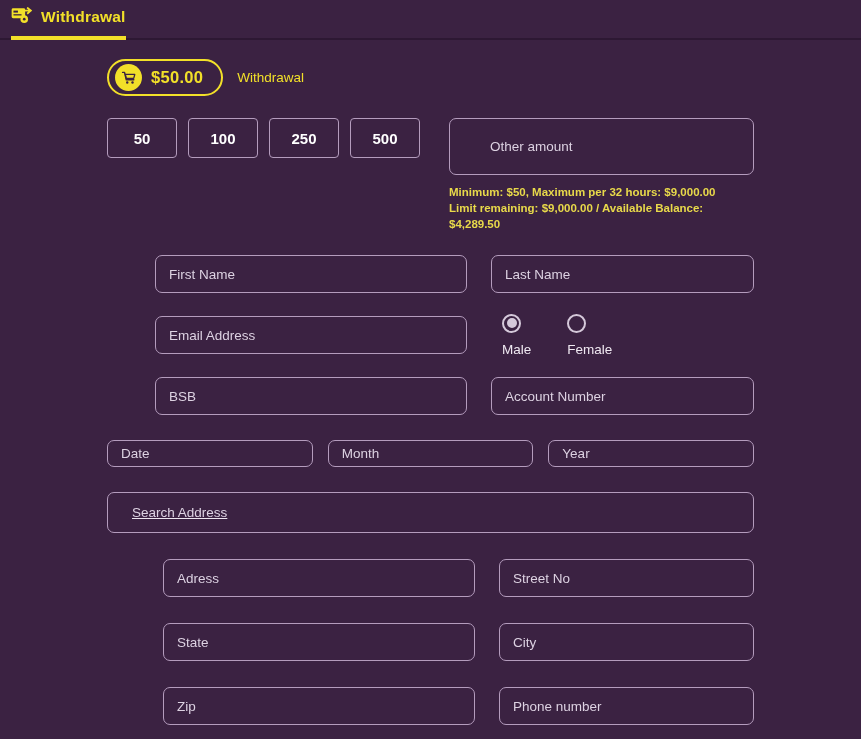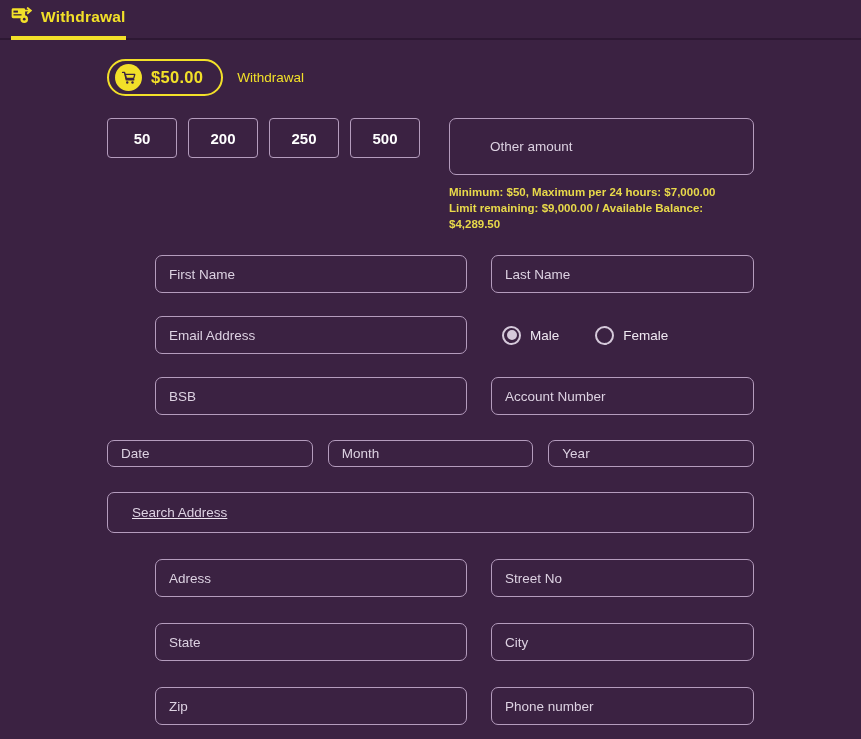--- a/index.html
+++ b/index.html
@@ -167,23 +167,24 @@
   
   .gender-group {
     display: flex;
     align-items: center;
     gap: 36px;
     height: 38px;
     padding-left: 11px;
   }
   .radio-item {
     display: flex;
-    align-items: center;
+    align-items: flex-start;
     gap: 9px;
     cursor: pointer;
+    flex-direction: column;
   }
   .radio-dot {
     width: 19px;
     height: 19px;
     border-radius: 50%;
     border: 2px solid #d5c9da;
     box-sizing: border-box;
     display: flex;
     align-items: center;
     justify-content: center;
@@ -202,21 +203,21 @@
   
   .triple-row { margin-top: 25px; gap: 15px; }
   .triple-row .tcol { flex: 1 1 0; }
   .triple-row .tcol .field { height: 27px; }
 
   
   .search-row { margin-top: 25px; }
   .search-row .scol { flex: 1 1 auto; }
   .search-row .field { height: 41px; padding-left: 24px; text-decoration: underline; }
 
-  .bottom-gap { margin-top: 26px; }
+  .bottom-gap { margin-top: 26px; margin-left: 8px; }
 </style>
 </head>
 <body>
 
 <div class="page-header">
   <div class="header-tab">
     <svg class="header-icon" viewBox="0 0 24 20">
       <rect x="0.5" y="1.5" width="15" height="11" rx="1.6" fill="#f2e029"></rect>
       <rect x="2.5" y="4" width="5" height="2.2" fill="#3b2242"></rect>
       <rect x="2.5" y="8" width="9" height="1.4" fill="#3b2242"></rect>
@@ -241,28 +242,28 @@
         </svg>
       </span>
       <span class="amount-value">$50.00</span>
     </div>
     <span class="summary-label">Withdrawal</span>
   </div>
 
   <div class="row amounts-row">
     <div class="amounts-left">
       <button class="amt-btn">50</button>
-      <button class="amt-btn">200</button>
+      <button class="amt-btn">100</button>
       <button class="amt-btn">250</button>
       <button class="amt-btn">500</button>
     </div>
     <div class="other-col">
       <input class="field" type="text" placeholder="Other amount" style="">
       <div class="limits">
-        <div>Minimum: $50, Maximum per 24 hours: $7,000.00</div>
+        <div>Minimum: $50, Maximum per 32 hours: $9,000.00</div>
         <div>Limit remaining: $9,000.00 / Available Balance: $4,289.50</div>
       </div>
     </div>
   </div>
 
   <div class="row pair-row">
     <div class="col-a">
       <input class="field" type="text" placeholder="First Name" style="">
     </div>
     <div class="col-b">

